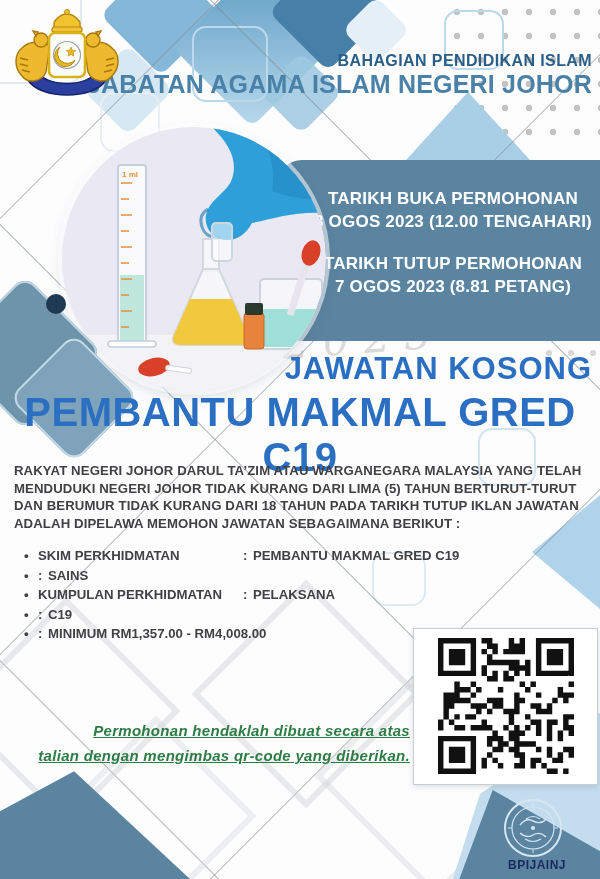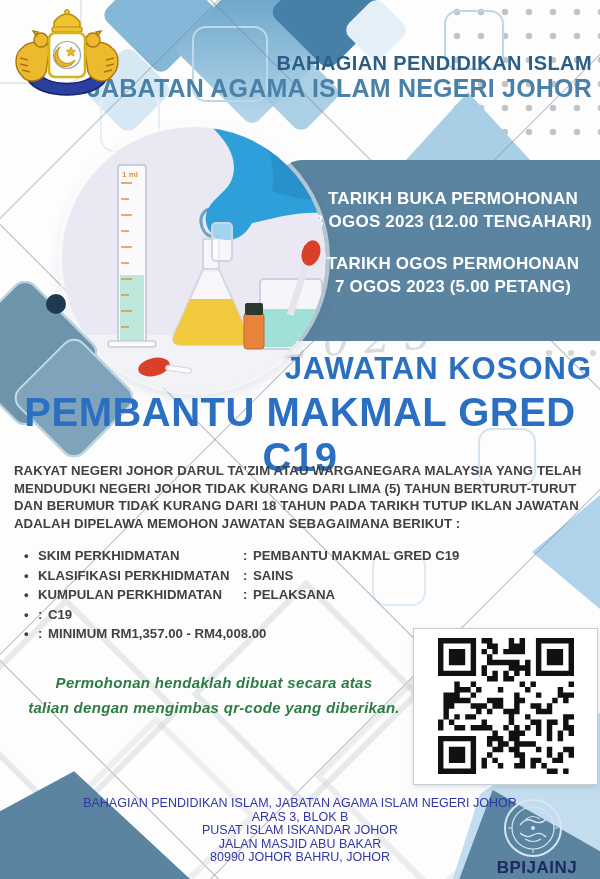--- a/index.html
+++ b/index.html
@@ -16,21 +16,21 @@
       repeating-linear-gradient(135deg,transparent 0,transparent 154px,rgba(125,135,146,.38) 154px,rgba(125,135,146,.38) 155.4px,transparent 155.4px,transparent 308px);
   }
   .diamond{transform:rotate(45deg);border-radius:10px;z-index:1;}
   .dots{z-index:1;background:radial-gradient(#c3c3c3 3.1px,transparent 3.6px);background-size:24px 24px;}
   .dots.faint{background:radial-gradient(#d8d8d8 2.8px,transparent 3.3px);background-size:22px 22px;}
   .outline-sq{border:2.5px solid #bcd9ec;border-radius:14px;z-index:1;background:transparent;}
   .chevron{transform:rotate(45deg);border:6px solid rgba(203,208,213,.45);z-index:2;background:transparent;}
   .tri-up{width:0;height:0;z-index:1;}
   
   .hdr{right:8px;top:52px;text-align:right;z-index:8;line-height:1.12;}
-  .hdr .dept{font-size:20px;font-weight:800;color:#2a5e86;letter-spacing:.4px;}
+  .hdr .dept{font-size:16px;font-weight:800;color:#2a5e86;letter-spacing:.4px;}
   .hdr .org{font-size:25px;font-weight:700;color:#4a81a8;letter-spacing:.2px;}
   .logo{left:8px;top:6px;z-index:9;}
   
   .datebox{
     left:278px;top:160px;width:322px;height:181px;z-index:5;
     background:#5b84a0;border-radius:24px 0 0 0;
     color:#ffffff;text-align:center;box-sizing:border-box;
     padding:27px 8px 0 36px;
   }
   .datebox .grp{margin-bottom:19px;}
@@ -46,33 +46,33 @@
   .t2{left:0;top:390px;width:600px;text-align:center;z-index:8;font-size:40px;font-weight:800;color:#2b6fc2;letter-spacing:.5px;}
   
   .para{left:14px;top:462px;width:568px;z-index:8;font-size:13.2px;font-weight:700;color:#414144;
         line-height:17.6px;letter-spacing:.1px;}
   .dlist{left:24px;top:546px;width:560px;z-index:8;}
   .drow{display:flex;font-size:13.2px;font-weight:700;color:#414144;line-height:19.6px;}
   .drow .b{width:14px;}
   .drow .lab{width:205px;}
   .drow .sep{width:10px;}
   
-  .instr{left:18px;top:670px;width:392px;text-align:center;z-index:8;
-         font-size:15px;font-weight:700;font-style:italic;color:#2e7c45;line-height:25px;letter-spacing:.3px;}
+  .instr{left:18px;top:718px;width:392px;text-align:right;z-index:8;
+         font-size:15px;font-weight:700;font-style:italic;color:#2e7c45;line-height:25px;letter-spacing:.3px;text-decoration:underline;}
   
   .qrbox{left:413px;top:628px;width:185px;height:157px;z-index:8;background:#ffffff;
          border:1.5px solid #c8cdd2;box-sizing:border-box;box-shadow:0 2px 6px rgba(80,90,100,.18);}
   .qrbox svg{display:block;margin:9px auto 0 auto;}
   
   .footer{left:0;top:797px;width:600px;text-align:center;z-index:8;
           font-size:12.5px;color:#3037a6;line-height:13.6px;}
   .corner-tri{z-index:4;}
   .seal{left:502px;top:797px;z-index:9;}
   .sealcap{left:492px;top:858px;width:90px;text-align:center;z-index:9;
-           font-size:17px;font-weight:800;color:#1b2a5e;letter-spacing:.5px;}
+           font-size:12px;font-weight:800;color:#1b2a5e;letter-spacing:.5px;}
 </style>
 </head>
 <body>
 
 <div class="poster">
 
   <div class="abs lattice"></div>
   <div class="abs dots" style="left:445px;top:0;width:155px;height:150px;"></div>
   <div class="abs dots faint" style="left:538px;top:298px;width:62px;height:58px;"></div>
 
@@ -137,22 +137,22 @@
     <div class="dept">BAHAGIAN PENDIDIKAN ISLAM</div>
     <div class="org">JABATAN AGAMA ISLAM NEGERI JOHOR</div>
   </div>
 
   <div class="abs datebox">
     <div class="grp">
       <div class="dl">TARIKH BUKA PERMOHONAN</div>
       <div class="dl">3 OGOS 2023 (12.00 TENGAHARI)</div>
     </div>
     <div class="grp">
-      <div class="dl">TARIKH OGOS PERMOHONAN</div>
-      <div class="dl">7 OGOS 2023 (5.00 PETANG)</div>
+      <div class="dl">TARIKH TUTUP PERMOHONAN</div>
+      <div class="dl">7 OGOS 2023 (8.81 PETANG)</div>
     </div>
   </div>
 
   <div class="abs photo">
     <svg width="264" height="264" viewBox="0 0 264 264">
       <rect width="264" height="264" fill="#e9e8f3"></rect>
       <rect y="208" width="264" height="56" fill="#f3f2f7"></rect>
 
       <g>
         <rect x="56" y="38" width="28" height="178" rx="3" fill="rgba(255,255,255,.78)" stroke="#c9cedb" stroke-width="2"></rect>
@@ -217,21 +217,20 @@
 
   <div class="abs dlist">
     <div class="drow">
       <span class="b">•</span>
       <span class="lab">SKIM PERKHIDMATAN</span>
       <span class="sep">:</span>
       <span class="val">PEMBANTU MAKMAL GRED C19</span>
     </div>
     <div class="drow">
       <span class="b">•</span>
-      <span class="lab">KLASIFIKASI PERKHIDMATAN</span>
       <span class="sep">:</span>
       <span class="val">SAINS</span>
     </div>
     <div class="drow">
       <span class="b">•</span>
       <span class="lab">KUMPULAN PERKHIDMATAN</span>
       <span class="sep">:</span>
       <span class="val">PELAKSANA</span>
     </div>
     <div class="drow">
@@ -254,27 +253,20 @@
   <div class="abs qrbox">
     <svg id="qr-svg" width="136" height="136" viewBox="0 0 136 136">
         <path d="M0.00 0.00h5.44v5.44h-5.44zM5.44 0.00h5.44v5.44h-5.44zM10.88 0.00h5.44v5.44h-5.44zM16.32 0.00h5.44v5.44h-5.44zM21.76 0.00h5.44v5.44h-5.44zM27.20 0.00h5.44v5.44h-5.44zM32.64 0.00h5.44v5.44h-5.44zM43.52 0.00h5.44v5.44h-5.44zM48.96 0.00h5.44v5.44h-5.44zM70.72 0.00h5.44v5.44h-5.44zM81.60 0.00h5.44v5.44h-5.44zM97.92 0.00h5.44v5.44h-5.44zM103.36 0.00h5.44v5.44h-5.44zM108.80 0.00h5.44v5.44h-5.44zM114.24 0.00h5.44v5.44h-5.44zM119.68 0.00h5.44v5.44h-5.44zM125.12 0.00h5.44v5.44h-5.44zM130.56 0.00h5.44v5.44h-5.44zM0.00 5.44h5.44v5.44h-5.44zM32.64 5.44h5.44v5.44h-5.44zM48.96 5.44h5.44v5.44h-5.44zM54.40 5.44h5.44v5.44h-5.44zM70.72 5.44h5.44v5.44h-5.44zM76.16 5.44h5.44v5.44h-5.44zM81.60 5.44h5.44v5.44h-5.44zM97.92 5.44h5.44v5.44h-5.44zM130.56 5.44h5.44v5.44h-5.44zM0.00 10.88h5.44v5.44h-5.44zM10.88 10.88h5.44v5.44h-5.44zM16.32 10.88h5.44v5.44h-5.44zM21.76 10.88h5.44v5.44h-5.44zM32.64 10.88h5.44v5.44h-5.44zM43.52 10.88h5.44v5.44h-5.44zM54.40 10.88h5.44v5.44h-5.44zM65.28 10.88h5.44v5.44h-5.44zM70.72 10.88h5.44v5.44h-5.44zM76.16 10.88h5.44v5.44h-5.44zM81.60 10.88h5.44v5.44h-5.44zM97.92 10.88h5.44v5.44h-5.44zM108.80 10.88h5.44v5.44h-5.44zM114.24 10.88h5.44v5.44h-5.44zM119.68 10.88h5.44v5.44h-5.44zM130.56 10.88h5.44v5.44h-5.44zM0.00 16.32h5.44v5.44h-5.44zM10.88 16.32h5.44v5.44h-5.44zM16.32 16.32h5.44v5.44h-5.44zM21.76 16.32h5.44v5.44h-5.44zM32.64 16.32h5.44v5.44h-5.44zM48.96 16.32h5.44v5.44h-5.44zM97.92 16.32h5.44v5.44h-5.44zM108.80 16.32h5.44v5.44h-5.44zM114.24 16.32h5.44v5.44h-5.44zM119.68 16.32h5.44v5.44h-5.44zM130.56 16.32h5.44v5.44h-5.44zM0.00 21.76h5.44v5.44h-5.44zM10.88 21.76h5.44v5.44h-5.44zM16.32 21.76h5.44v5.44h-5.44zM21.76 21.76h5.44v5.44h-5.44zM32.64 21.76h5.44v5.44h-5.44zM48.96 21.76h5.44v5.44h-5.44zM54.40 21.76h5.44v5.44h-5.44zM59.84 21.76h5.44v5.44h-5.44zM65.28 21.76h5.44v5.44h-5.44zM70.72 21.76h5.44v5.44h-5.44zM76.16 21.76h5.44v5.44h-5.44zM87.04 21.76h5.44v5.44h-5.44zM97.92 21.76h5.44v5.44h-5.44zM108.80 21.76h5.44v5.44h-5.44zM114.24 21.76h5.44v5.44h-5.44zM119.68 21.76h5.44v5.44h-5.44zM130.56 21.76h5.44v5.44h-5.44zM0.00 27.20h5.44v5.44h-5.44zM32.64 27.20h5.44v5.44h-5.44zM43.52 27.20h5.44v5.44h-5.44zM70.72 27.20h5.44v5.44h-5.44zM76.16 27.20h5.44v5.44h-5.44zM81.60 27.20h5.44v5.44h-5.44zM87.04 27.20h5.44v5.44h-5.44zM97.92 27.20h5.44v5.44h-5.44zM130.56 27.20h5.44v5.44h-5.44zM0.00 32.64h5.44v5.44h-5.44zM5.44 32.64h5.44v5.44h-5.44zM10.88 32.64h5.44v5.44h-5.44zM16.32 32.64h5.44v5.44h-5.44zM21.76 32.64h5.44v5.44h-5.44zM27.20 32.64h5.44v5.44h-5.44zM32.64 32.64h5.44v5.44h-5.44zM43.52 32.64h5.44v5.44h-5.44zM54.40 32.64h5.44v5.44h-5.44zM65.28 32.64h5.44v5.44h-5.44zM76.16 32.64h5.44v5.44h-5.44zM87.04 32.64h5.44v5.44h-5.44zM97.92 32.64h5.44v5.44h-5.44zM103.36 32.64h5.44v5.44h-5.44zM108.80 32.64h5.44v5.44h-5.44zM114.24 32.64h5.44v5.44h-5.44zM119.68 32.64h5.44v5.44h-5.44zM125.12 32.64h5.44v5.44h-5.44zM130.56 32.64h5.44v5.44h-5.44zM48.96 38.08h5.44v5.44h-5.44zM54.40 38.08h5.44v5.44h-5.44zM65.28 38.08h5.44v5.44h-5.44zM70.72 38.08h5.44v5.44h-5.44zM16.32 43.52h5.44v5.44h-5.44zM32.64 43.52h5.44v5.44h-5.44zM81.60 43.52h5.44v5.44h-5.44zM92.48 43.52h5.44v5.44h-5.44zM130.56 43.52h5.44v5.44h-5.44zM16.32 48.96h5.44v5.44h-5.44zM21.76 48.96h5.44v5.44h-5.44zM27.20 48.96h5.44v5.44h-5.44zM38.08 48.96h5.44v5.44h-5.44zM59.84 48.96h5.44v5.44h-5.44zM87.04 48.96h5.44v5.44h-5.44zM119.68 48.96h5.44v5.44h-5.44zM5.44 54.40h5.44v5.44h-5.44zM10.88 54.40h5.44v5.44h-5.44zM16.32 54.40h5.44v5.44h-5.44zM32.64 54.40h5.44v5.44h-5.44zM76.16 54.40h5.44v5.44h-5.44zM97.92 54.40h5.44v5.44h-5.44zM119.68 54.40h5.44v5.44h-5.44zM125.12 54.40h5.44v5.44h-5.44zM130.56 54.40h5.44v5.44h-5.44zM5.44 59.84h5.44v5.44h-5.44zM10.88 59.84h5.44v5.44h-5.44zM16.32 59.84h5.44v5.44h-5.44zM21.76 59.84h5.44v5.44h-5.44zM27.20 59.84h5.44v5.44h-5.44zM48.96 59.84h5.44v5.44h-5.44zM54.40 59.84h5.44v5.44h-5.44zM59.84 59.84h5.44v5.44h-5.44zM76.16 59.84h5.44v5.44h-5.44zM81.60 59.84h5.44v5.44h-5.44zM114.24 59.84h5.44v5.44h-5.44zM125.12 59.84h5.44v5.44h-5.44zM5.44 65.28h5.44v5.44h-5.44zM10.88 65.28h5.44v5.44h-5.44zM32.64 65.28h5.44v5.44h-5.44zM38.08 65.28h5.44v5.44h-5.44zM43.52 65.28h5.44v5.44h-5.44zM54.40 65.28h5.44v5.44h-5.44zM59.84 65.28h5.44v5.44h-5.44zM76.16 65.28h5.44v5.44h-5.44zM92.48 65.28h5.44v5.44h-5.44zM97.92 65.28h5.44v5.44h-5.44zM108.80 65.28h5.44v5.44h-5.44zM5.44 70.72h5.44v5.44h-5.44zM38.08 70.72h5.44v5.44h-5.44zM48.96 70.72h5.44v5.44h-5.44zM65.28 70.72h5.44v5.44h-5.44zM70.72 70.72h5.44v5.44h-5.44zM76.16 70.72h5.44v5.44h-5.44zM97.92 70.72h5.44v5.44h-5.44zM103.36 70.72h5.44v5.44h-5.44zM108.80 70.72h5.44v5.44h-5.44zM5.44 76.16h5.44v5.44h-5.44zM16.32 76.16h5.44v5.44h-5.44zM27.20 76.16h5.44v5.44h-5.44zM32.64 76.16h5.44v5.44h-5.44zM70.72 76.16h5.44v5.44h-5.44zM87.04 76.16h5.44v5.44h-5.44zM125.12 76.16h5.44v5.44h-5.44zM130.56 76.16h5.44v5.44h-5.44zM0.00 81.60h5.44v5.44h-5.44zM10.88 81.60h5.44v5.44h-5.44zM43.52 81.60h5.44v5.44h-5.44zM70.72 81.60h5.44v5.44h-5.44zM92.48 81.60h5.44v5.44h-5.44zM97.92 81.60h5.44v5.44h-5.44zM108.80 81.60h5.44v5.44h-5.44zM114.24 81.60h5.44v5.44h-5.44zM125.12 81.60h5.44v5.44h-5.44zM0.00 87.04h5.44v5.44h-5.44zM16.32 87.04h5.44v5.44h-5.44zM21.76 87.04h5.44v5.44h-5.44zM32.64 87.04h5.44v5.44h-5.44zM38.08 87.04h5.44v5.44h-5.44zM43.52 87.04h5.44v5.44h-5.44zM48.96 87.04h5.44v5.44h-5.44zM65.28 87.04h5.44v5.44h-5.44zM76.16 87.04h5.44v5.44h-5.44zM87.04 87.04h5.44v5.44h-5.44zM97.92 87.04h5.44v5.44h-5.44zM108.80 87.04h5.44v5.44h-5.44zM125.12 87.04h5.44v5.44h-5.44zM130.56 87.04h5.44v5.44h-5.44zM54.40 92.48h5.44v5.44h-5.44zM70.72 92.48h5.44v5.44h-5.44zM76.16 92.48h5.44v5.44h-5.44zM81.60 92.48h5.44v5.44h-5.44zM97.92 92.48h5.44v5.44h-5.44zM108.80 92.48h5.44v5.44h-5.44zM119.68 92.48h5.44v5.44h-5.44zM130.56 92.48h5.44v5.44h-5.44zM0.00 97.92h5.44v5.44h-5.44zM5.44 97.92h5.44v5.44h-5.44zM10.88 97.92h5.44v5.44h-5.44zM16.32 97.92h5.44v5.44h-5.44zM21.76 97.92h5.44v5.44h-5.44zM27.20 97.92h5.44v5.44h-5.44zM32.64 97.92h5.44v5.44h-5.44zM48.96 97.92h5.44v5.44h-5.44zM54.40 97.92h5.44v5.44h-5.44zM59.84 97.92h5.44v5.44h-5.44zM70.72 97.92h5.44v5.44h-5.44zM76.16 97.92h5.44v5.44h-5.44zM108.80 97.92h5.44v5.44h-5.44zM119.68 97.92h5.44v5.44h-5.44zM0.00 103.36h5.44v5.44h-5.44zM32.64 103.36h5.44v5.44h-5.44zM48.96 103.36h5.44v5.44h-5.44zM59.84 103.36h5.44v5.44h-5.44zM65.28 103.36h5.44v5.44h-5.44zM76.16 103.36h5.44v5.44h-5.44zM81.60 103.36h5.44v5.44h-5.44zM87.04 103.36h5.44v5.44h-5.44zM92.48 103.36h5.44v5.44h-5.44zM0.00 108.80h5.44v5.44h-5.44zM10.88 108.80h5.44v5.44h-5.44zM16.32 108.80h5.44v5.44h-5.44zM21.76 108.80h5.44v5.44h-5.44zM32.64 108.80h5.44v5.44h-5.44zM54.40 108.80h5.44v5.44h-5.44zM59.84 108.80h5.44v5.44h-5.44zM70.72 108.80h5.44v5.44h-5.44zM76.16 108.80h5.44v5.44h-5.44zM97.92 108.80h5.44v5.44h-5.44zM108.80 108.80h5.44v5.44h-5.44zM125.12 108.80h5.44v5.44h-5.44zM130.56 108.80h5.44v5.44h-5.44zM0.00 114.24h5.44v5.44h-5.44zM10.88 114.24h5.44v5.44h-5.44zM16.32 114.24h5.44v5.44h-5.44zM21.76 114.24h5.44v5.44h-5.44zM32.64 114.24h5.44v5.44h-5.44zM48.96 114.24h5.44v5.44h-5.44zM76.16 114.24h5.44v5.44h-5.44zM81.60 114.24h5.44v5.44h-5.44zM108.80 114.24h5.44v5.44h-5.44zM119.68 114.24h5.44v5.44h-5.44zM130.56 114.24h5.44v5.44h-5.44zM0.00 119.68h5.44v5.44h-5.44zM10.88 119.68h5.44v5.44h-5.44zM16.32 119.68h5.44v5.44h-5.44zM21.76 119.68h5.44v5.44h-5.44zM32.64 119.68h5.44v5.44h-5.44zM43.52 119.68h5.44v5.44h-5.44zM54.40 119.68h5.44v5.44h-5.44zM81.60 119.68h5.44v5.44h-5.44zM92.48 119.68h5.44v5.44h-5.44zM97.92 119.68h5.44v5.44h-5.44zM114.24 119.68h5.44v5.44h-5.44zM119.68 119.68h5.44v5.44h-5.44zM0.00 125.12h5.44v5.44h-5.44zM32.64 125.12h5.44v5.44h-5.44zM43.52 125.12h5.44v5.44h-5.44zM59.84 125.12h5.44v5.44h-5.44zM76.16 125.12h5.44v5.44h-5.44zM81.60 125.12h5.44v5.44h-5.44zM92.48 125.12h5.44v5.44h-5.44zM103.36 125.12h5.44v5.44h-5.44zM0.00 130.56h5.44v5.44h-5.44zM5.44 130.56h5.44v5.44h-5.44zM10.88 130.56h5.44v5.44h-5.44zM16.32 130.56h5.44v5.44h-5.44zM21.76 130.56h5.44v5.44h-5.44zM27.20 130.56h5.44v5.44h-5.44zM32.64 130.56h5.44v5.44h-5.44zM108.80 130.56h5.44v5.44h-5.44zM114.24 130.56h5.44v5.44h-5.44zM125.12 130.56h5.44v5.44h-5.44z" fill="#111"></path>
       </svg>
   </div>
 
   <div class="abs corner-tri" style="left:0;top:762px;width:190px;height:117px;background:#5b84a0;clip-path:polygon(39% 8%,100% 100%,0 100%,0 42%);"></div>
   <div class="abs corner-tri" style="left:440px;top:690px;width:160px;height:189px;background:#c3ddee;clip-path:polygon(25% 55%,100% 12%,100% 100%,8% 100%);"></div>
   <div class="abs corner-tri" style="left:455px;top:780px;width:145px;height:99px;background:#5b84a0;clip-path:polygon(26% 10%,100% 72%,100% 100%,3% 100%);"></div>
 
-  <div class="abs footer">
-    <div>BAHAGIAN PENDIDIKAN ISLAM, JABATAN AGAMA ISLAM NEGERI JOHOR</div>
-    <div>ARAS 3, BLOK B</div>
-    <div>PUSAT ISLAM ISKANDAR JOHOR</div>
-    <div>JALAN MASJID ABU BAKAR</div>
-    <div>80990 JOHOR BAHRU, JOHOR</div>
-  </div>
 
   <svg class="abs seal" width="62" height="62" viewBox="0 0 62 62">
     <circle cx="31" cy="31" r="28" fill="none" stroke="#d6e7f2" stroke-width="2"></circle>
     <circle cx="31" cy="31" r="21" fill="none" stroke="#d6e7f2" stroke-width="1.2"></circle>
     <path d="M18,28 q6,-8 13,-4 q8,4 13,-2" fill="none" stroke="#d6e7f2" stroke-width="1.4"></path>
     <path d="M18,36 q7,6 13,2 q7,-4 13,2" fill="none" stroke="#d6e7f2" stroke-width="1.4"></path>
     <path d="M24,22 q7,-5 14,0 M23,42 q8,5 16,0" fill="none" stroke="#d6e7f2" stroke-width="1.1"></path>
     <circle cx="31" cy="31" r="2" fill="#d6e7f2"></circle>
     <g stroke="#d6e7f2" stroke-width="1">
       <line x1="31" y1="6" x2="31" y2="10"></line>

